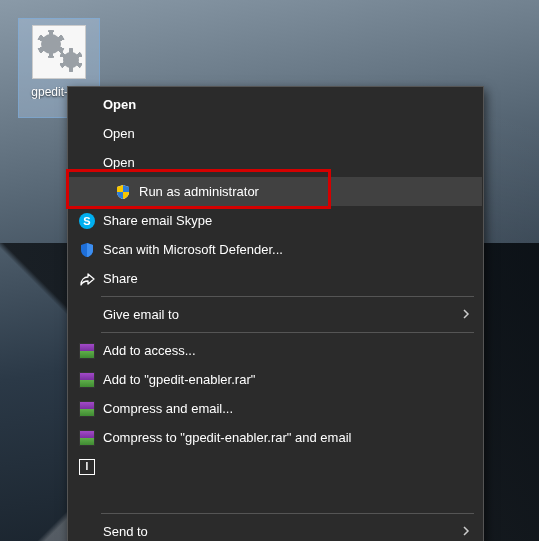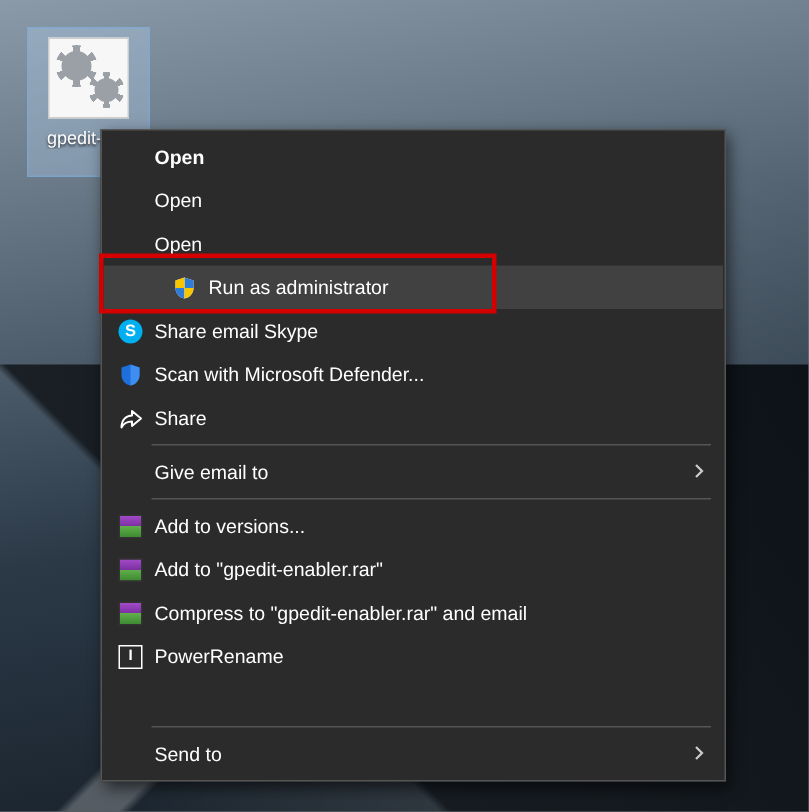--- a/index.html
+++ b/index.html
@@ -243,43 +243,48 @@
         </svg>
     </span>
   </div>
 
   <div class="menu-sep"></div>
 
   <div class="menu-item">
     <span class="menu-icon">
         <span class="rar-icon"></span>
       </span>
-    <span class="menu-label">Add to versions...</span>
+    <span class="menu-label">Add to access...</span>
   </div>
 
   <div class="menu-item">
     <span class="menu-icon">
         <span class="rar-icon"></span>
       </span>
     <span class="menu-label">Add to "gpedit-enabler.rar"</span>
   </div>
 
-
   <div class="menu-item">
     <span class="menu-icon">
         <span class="rar-icon"></span>
       </span>
+    <span class="menu-label">Compress and email...</span>
+  </div>
+
+  <div class="menu-item">
+    <span class="menu-icon">
+        <span class="rar-icon"></span>
+      </span>
     <span class="menu-label">Compress to "gpedit-enabler.rar" and email</span>
   </div>
 
   <div class="menu-item">
     <span class="menu-icon">
       <span class="pr-icon">I</span>
     </span>
-    <span class="menu-label">PowerRename</span>
   </div>
 
   <div class="menu-item">
     <span class="menu-icon"></span>
   </div>
 
   <div class="menu-sep"></div>
 
   <div class="menu-item">
     <span class="menu-icon"></span>

